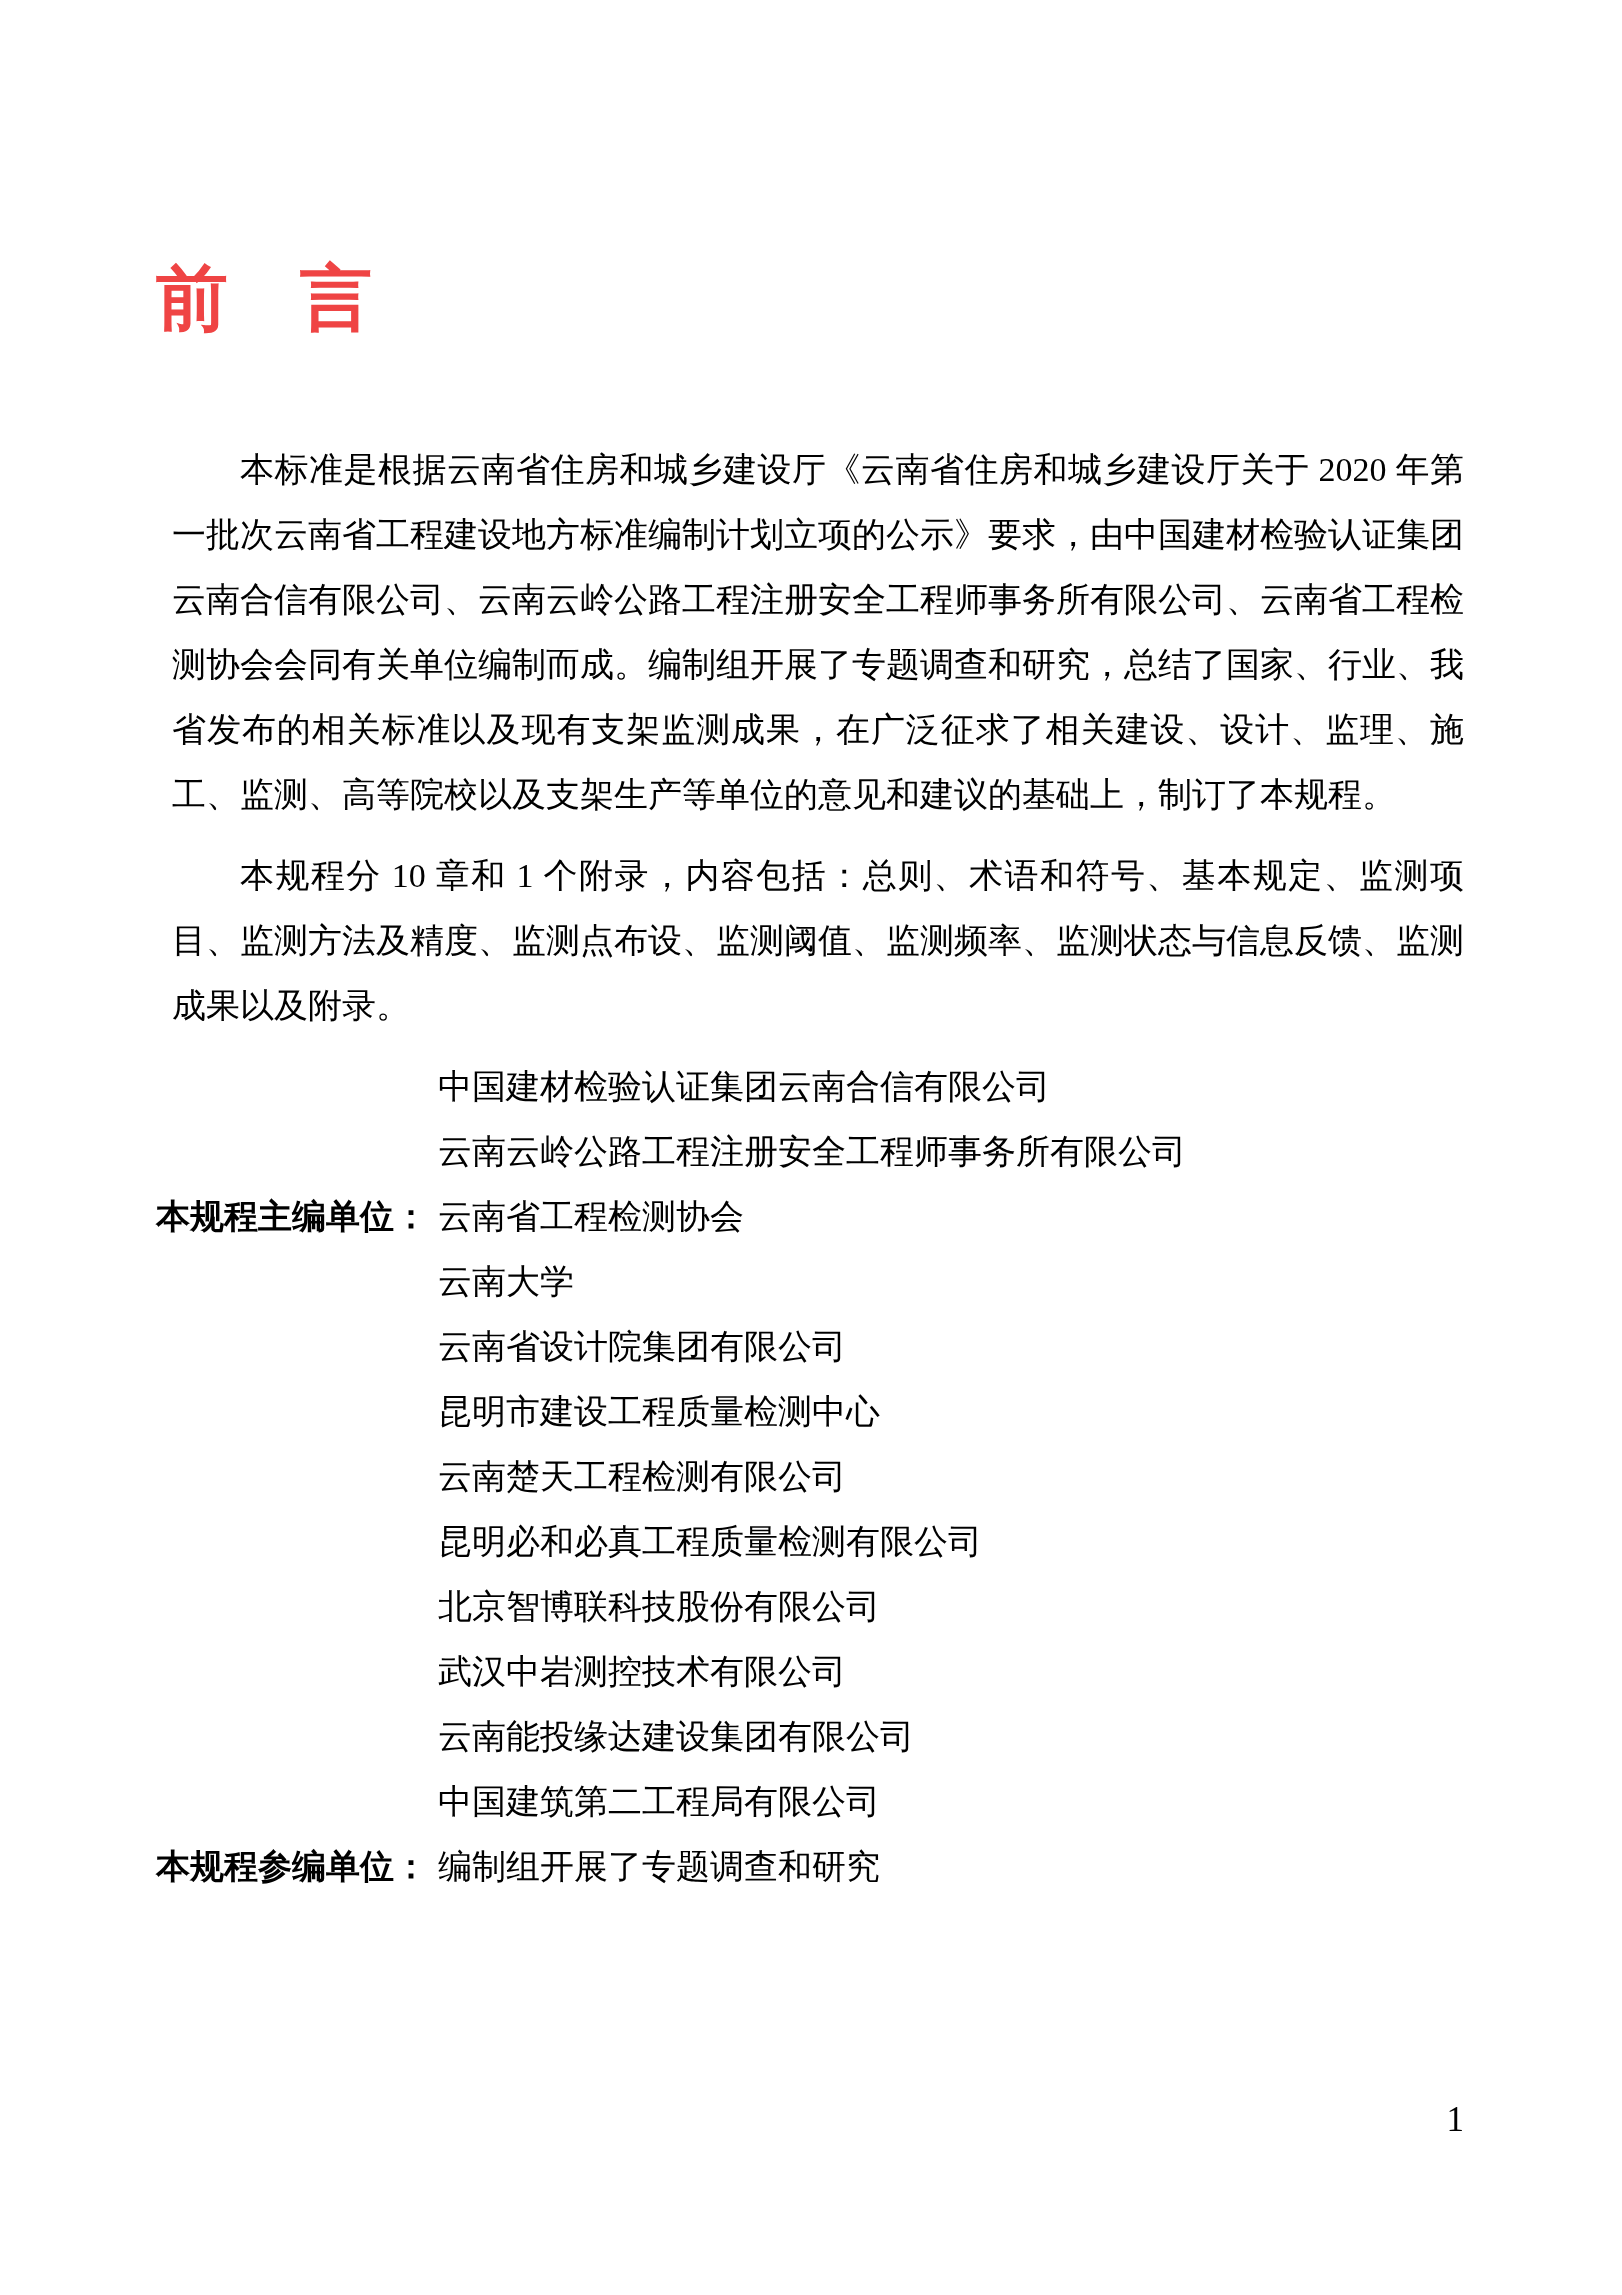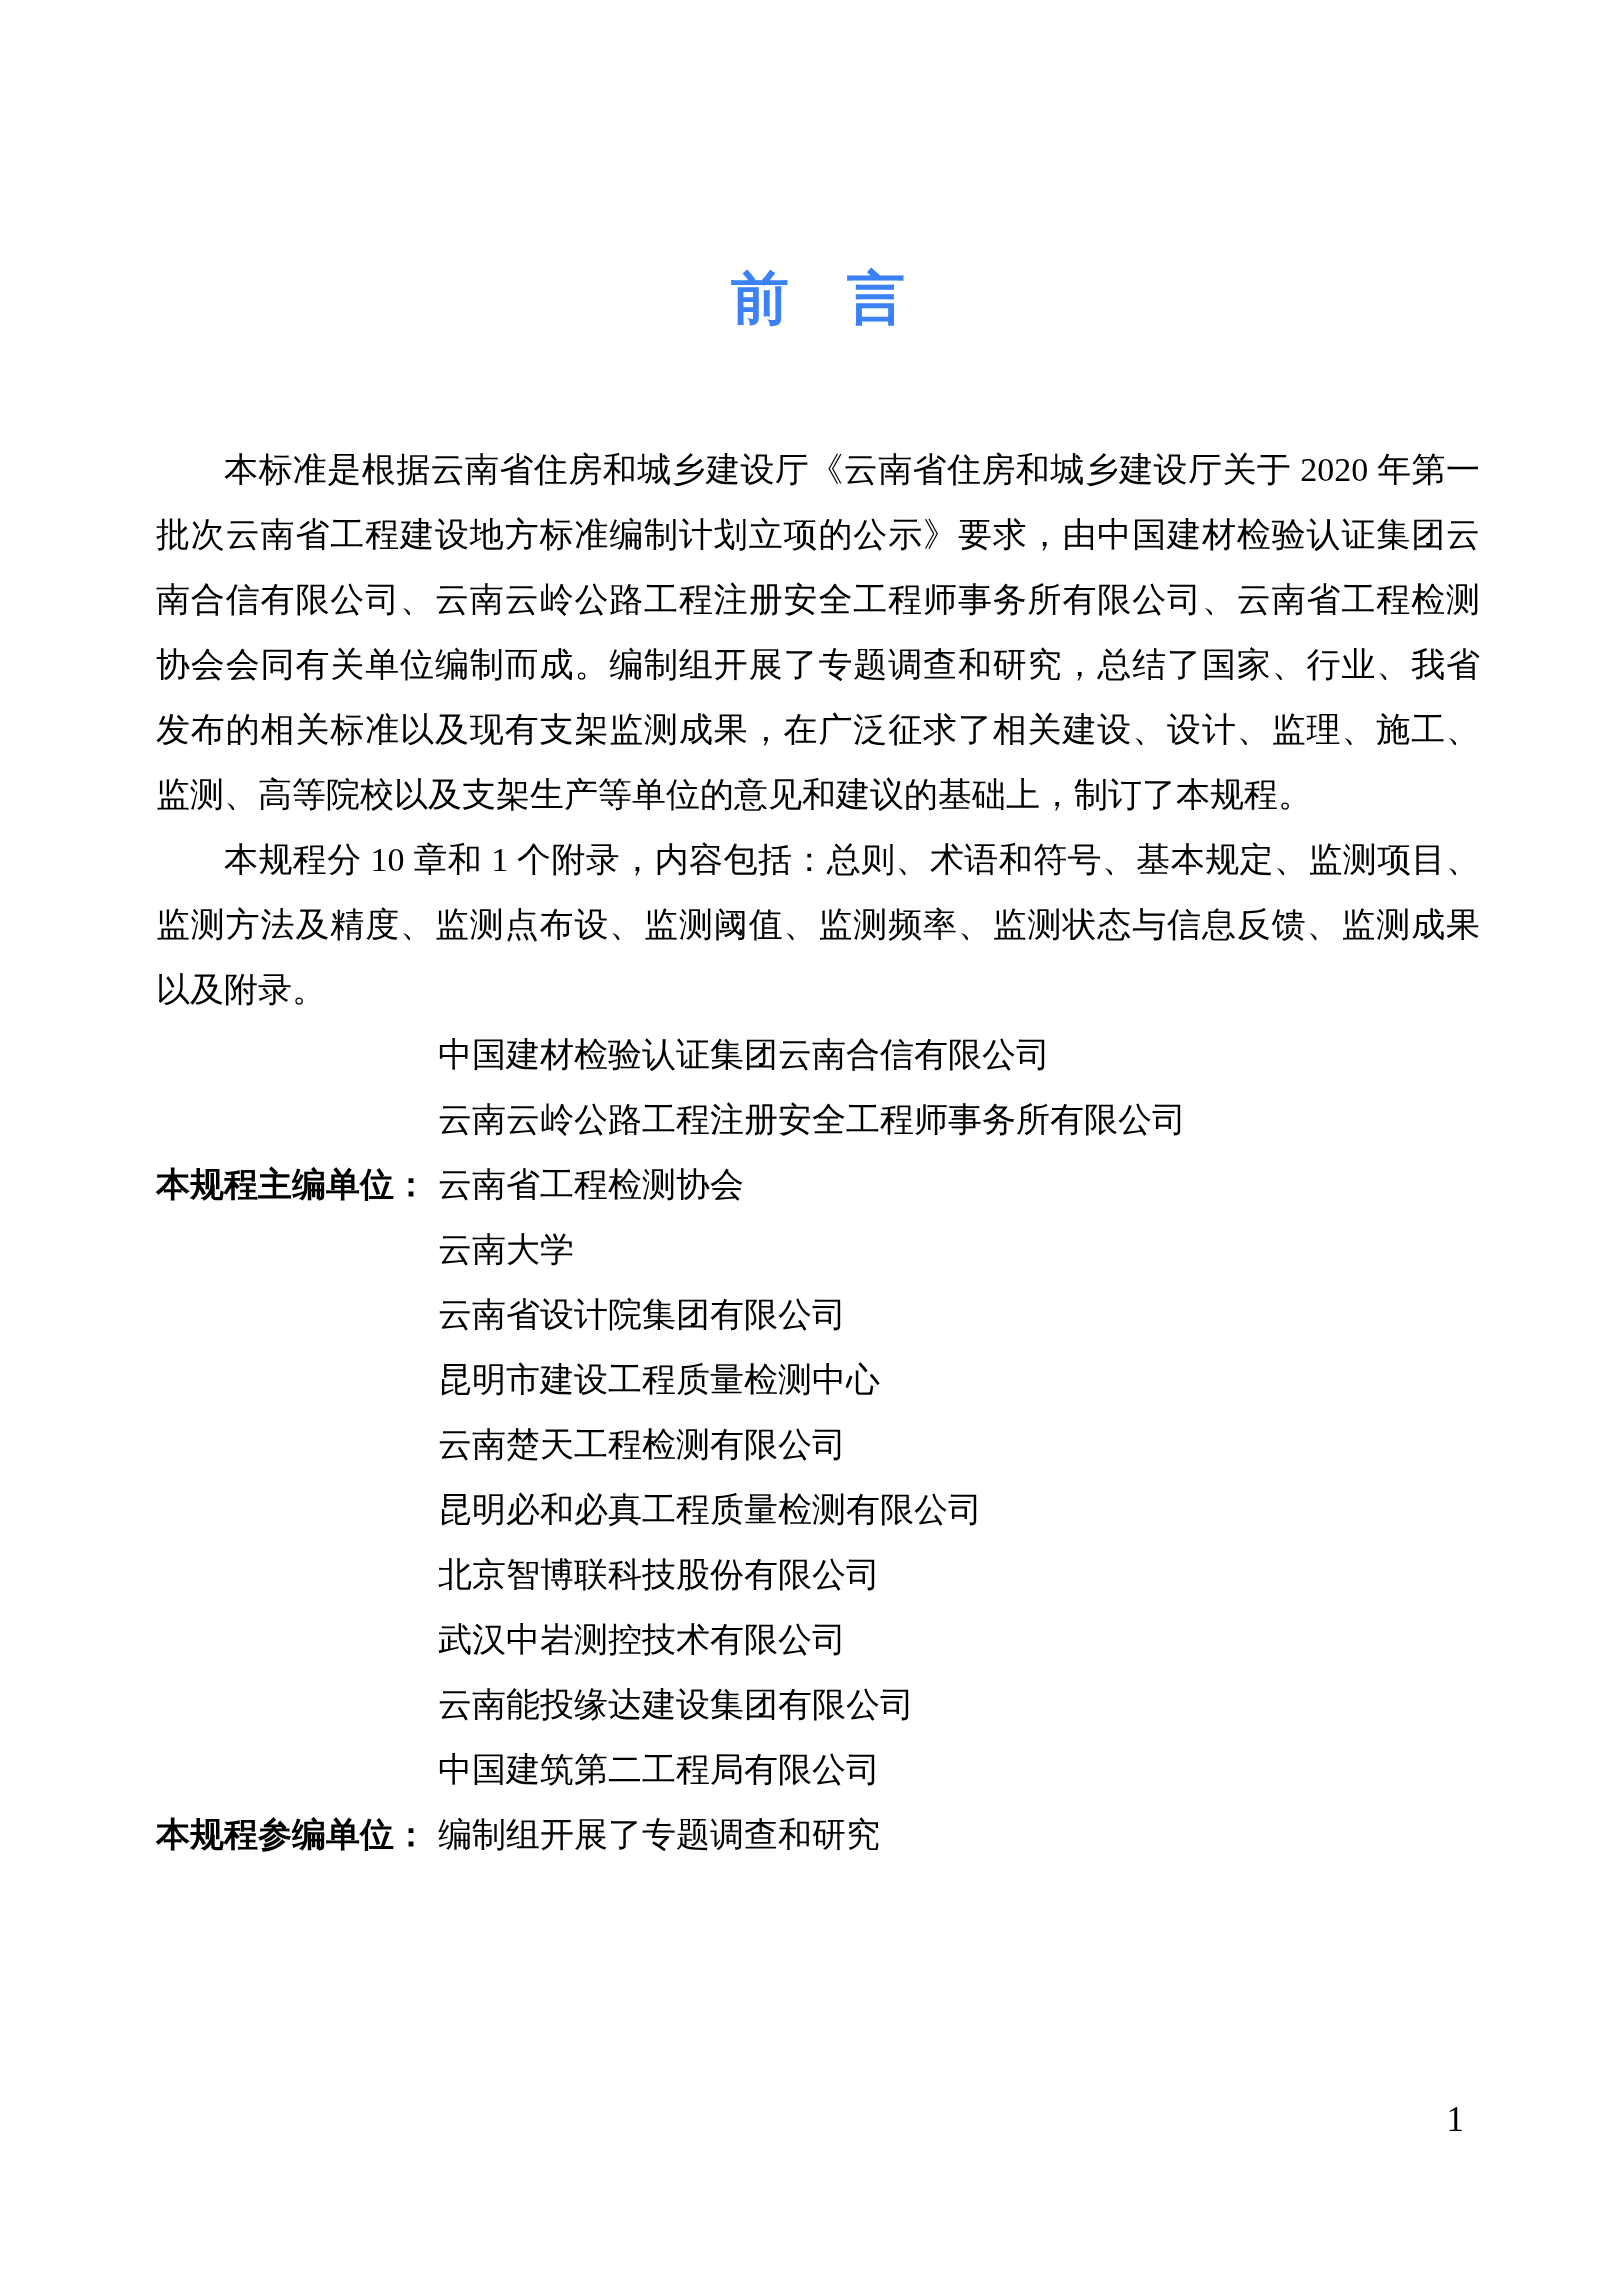--- a/index.html
+++ b/index.html
@@ -13,32 +13,32 @@
     height: 2295px;
     margin: 0 auto;
     background: #ffffff;
     box-sizing: border-box;
     padding: 260px 142px 0 156px;
     color: #000000;
     font-family: "Liberation Serif", "DejaVu Serif", serif;
   }
   .title {
     margin: 0 0 99px 0;
-    font-size: 58px;
+    font-size: 72px;
     line-height: 78px;
     font-weight: bold;
-    text-align: center;
-    color: #3b82f6;
+    text-align: left;
+    color: #ef4444;
   }
   .body-text {
     font-size: 34px;
     line-height: 65px;
   }
   .para {
-    margin: 0;
+    margin: 16px;
     text-align: justify;
     text-indent: 68px;
   }
   .editor-row {
     display: flex;
     align-items: flex-end;
   }
   .editor-label {
     flex: 0 0 266px;
     width: 266px;

